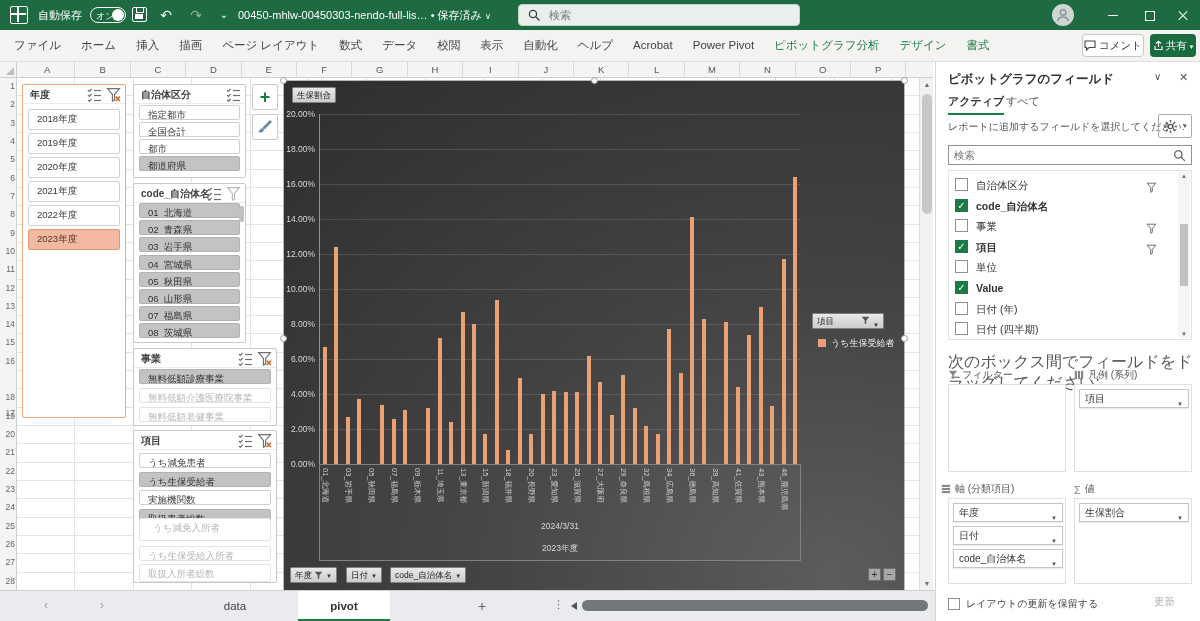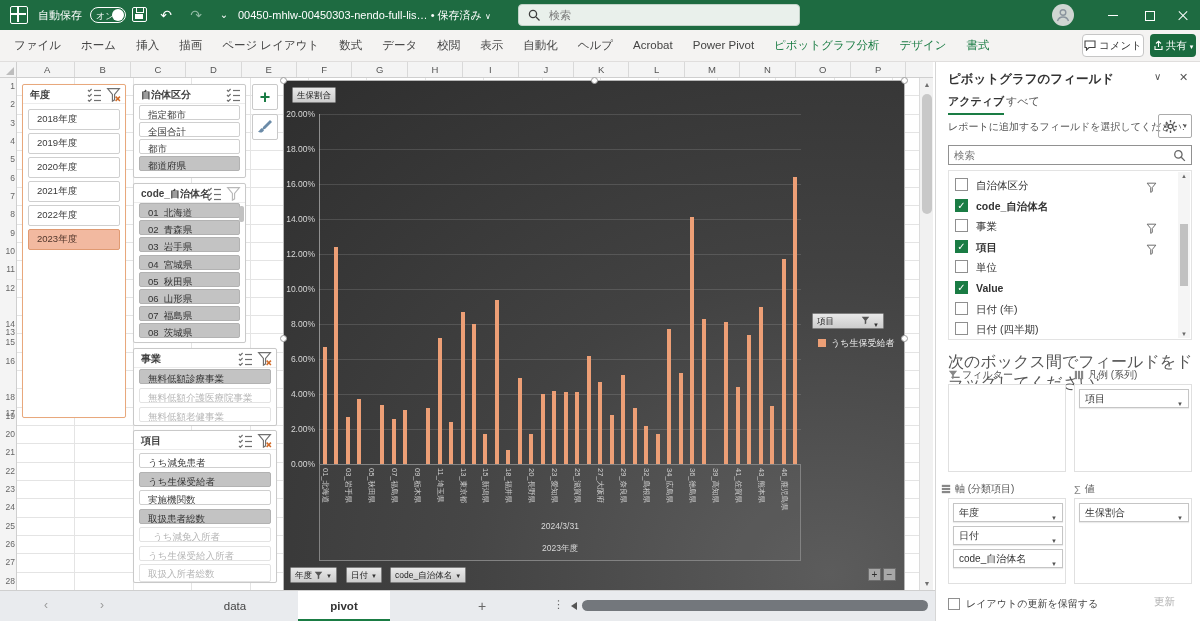--- a/index.html
+++ b/index.html
@@ -239,21 +239,21 @@
       <div class="rowhead" style="top: 39.64px;">3</div>
       <div class="rowhead" style="top: 57.96px;">4</div>
       <div class="rowhead" style="top: 76.28px;">5</div>
       <div class="rowhead" style="top: 94.6px;">6</div>
       <div class="rowhead" style="top: 112.92px;">7</div>
       <div class="rowhead" style="top: 131.24px;">8</div>
       <div class="rowhead" style="top: 149.56px;">9</div>
       <div class="rowhead" style="top: 167.88px;">10</div>
       <div class="rowhead" style="top: 186.2px;">11</div>
       <div class="rowhead" style="top: 204.52px;">12</div>
-      <div class="rowhead" style="top: 222.84px; margin-top: 26px;">13</div>
+      <div class="rowhead" style="top: 222.84px;">13</div>
       <div class="rowhead" style="top: 241.16px;">14</div>
       <div class="rowhead" style="top: 259.48px;">15</div>
       <div class="rowhead" style="top: 277.8px;">16</div>
       <div class="rowhead" style="top: 296.12px; margin-top: 34px;">17</div>
       <div class="rowhead" style="top: 314.44px;">18</div>
       <div class="rowhead" style="top: 332.76px;">19</div>
       <div class="rowhead" style="top: 351.08px;">20</div>
       <div class="rowhead" style="top: 369.4px;">21</div>
       <div class="rowhead" style="top: 387.72px;">22</div>
       <div class="rowhead" style="top: 406.04px;">23</div>
@@ -400,21 +400,21 @@
                   <line x1="9" y1="9" x2="13" y2="13"></line>
                   <line x1="13" y1="9" x2="9" y2="13"></line>
                 </g>
               </svg></span>
           </div>
         </div>
         <div class="sl-item st-normal" style="top: 22px; height: 15px;">うち減免患者</div>
         <div class="sl-item st-selected" style="top: 40.5px; height: 15px;">うち生保受給者</div>
         <div class="sl-item st-normal" style="top: 59px; height: 15px;">実施機関数</div>
         <div class="sl-item st-selected" style="top: 77.5px; height: 15px;">取扱患者総数</div>
-        <div class="sl-item st-disabled" style="top: 96px; height: 15px; padding-left: 13px;">うち減免入所者</div>
+        <div class="sl-item st-disabled" style="top: 87px; height: 23px; padding-left: 13px;">うち減免入所者</div>
         <div class="sl-item st-disabled" style="top: 114.5px; height: 15px;">うち生保受給入所者</div>
         <div class="sl-item st-disabled" style="top: 133px; height: 18px;">取扱入所者総数</div>
       </div>
     </div>
 
   <div id="chart-elements-btn" class="chart-fbtn"><span>+</span></div>
   <div id="chart-styles-btn" class="chart-fbtn">
     <svg width="16" height="16" viewBox="0 0 16 16">
         <path d="M13 1l2 2-7 7-2.5.5L6 8z" fill="#6b8ba8"></path>
         <path d="M5 9c-2 .5-2 3-4 3.5 2 2 5.5 1 6-1.5z" fill="#6b8ba8"></path>

